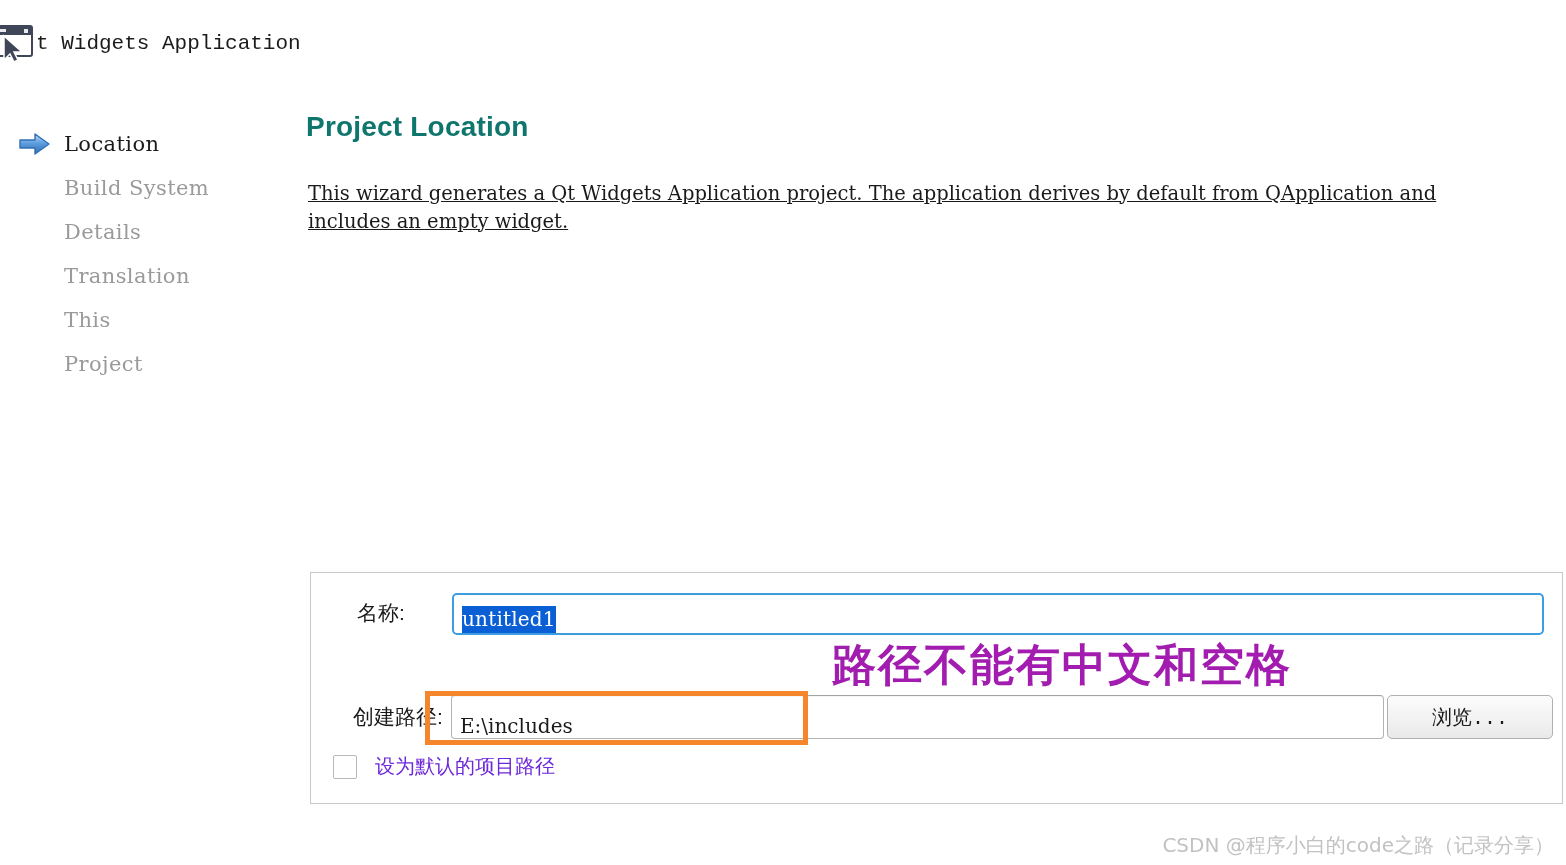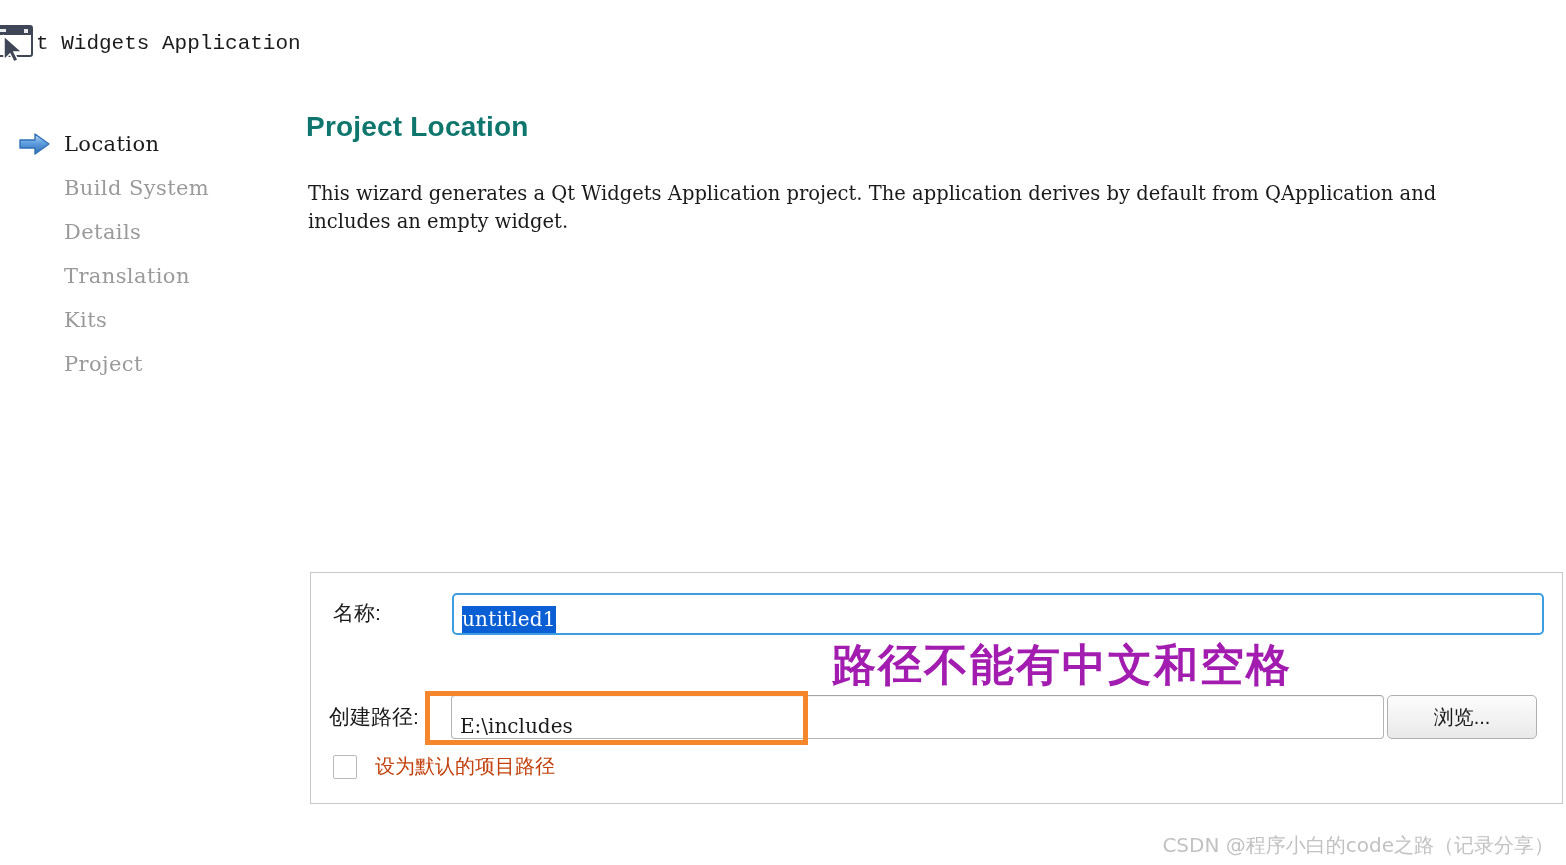--- a/index.html
+++ b/index.html
@@ -87,20 +87,21 @@
   .page-desc {
     position: absolute;
     left: 308px;
     top: 160px;
     width: 1180px;
     font-family: "DejaVu Serif", "Liberation Serif", serif;
     font-size: 19.5px;
     line-height: 28px;
     color: #1a1a1a;
     letter-spacing: 0px;
+    text-decoration: underline;
   }
 
   
   .form-panel {
     position: absolute;
     left: 310px;
     top: 572px;
     width: 1253px;
     height: 232px;
     border: 1px solid #c8c8c8;
@@ -114,20 +115,21 @@
   }
   .row-name  { left: 0; top: 20px; width: 100%; height: 42px; }
   .row-path  { left: 0; top: 122px; width: 100%; height: 44px; }
   .row-check { left: 0; top: 180px; width: 100%; height: 30px; }
 
   .field-label {
     font-family: Liberation Sans, sans-serif;
     font-size: 21px;
     color: #1a1a1a;
     white-space: nowrap;
+    margin-left: 24px;
   }
   .label-name { position: absolute; left: 22px; top: 6px; }
   .label-path { position: absolute; left: 18px; top: 8px; }
 
   .text-input {
     position: absolute;
     box-sizing: border-box;
     font-family: "DejaVu Serif", "Liberation Serif", serif;
     font-size: 20px;
     color: #1a1a1a;
@@ -159,30 +161,30 @@
     border: 1px solid #b4b4b4;
     border-top-color: #a3a3a3;
     border-radius: 4px;
     box-shadow: inset 0 1px 0 #f4f4f4;
   }
 
   .browse-btn {
     position: absolute;
     left: 1076px;
     top: 0px;
-    width: 150px;
+    width: 166px;
     height: 44px;
     box-sizing: border-box;
     border: 1px solid #b0b0b0;
     border-radius: 5px;
     background: linear-gradient(180deg, #fcfcfc 0%, #f2f2f2 55%, #e9e9e9 100%);
     display: flex;
     align-items: center;
     justify-content: center;
-    font-family: Liberation Sans, sans-serif;
+    font-family: Liberation Mono, monospace;
     font-size: 20px;
     color: #1a1a1a;
     cursor: default;
   }
 
   .check-wrap {
     position: absolute;
     left: 22px;
     top: 0;
     display: flex;
@@ -194,21 +196,21 @@
     border: 1px solid #b9b9b9;
     background: #ffffff;
     box-sizing: border-box;
     border-radius: 2px;
     flex: none;
   }
   .check-label {
     margin-left: 18px;
     font-family: "DejaVu Sans", sans-serif;
     font-size: 20px;
-    color: #c2410c;
+    color: #6d28d9;
     white-space: nowrap;
   }
 
   
   .anno-text {
     position: absolute;
     left: 832px;
     top: 636px;
     font-family: "DejaVu Sans", sans-serif;
     font-size: 44px;
@@ -284,21 +286,21 @@
 
   <div class="nav-item dim">
     <span class="nav-label">Details</span>
   </div>
 
   <div class="nav-item dim">
     <span class="nav-label">Translation</span>
   </div>
 
   <div class="nav-item dim">
-    <span class="nav-label">Kits</span>
+    <span class="nav-label">This</span>
   </div>
 
   <div class="nav-item dim">
     <span class="nav-label">Project</span>
   </div>
 
 </nav>
 
 <h1 class="page-title">Project Location</h1>
 <p class="page-desc">This wizard generates a Qt Widgets Application project. The application derives by default from QApplication and includes an empty widget.</p>

